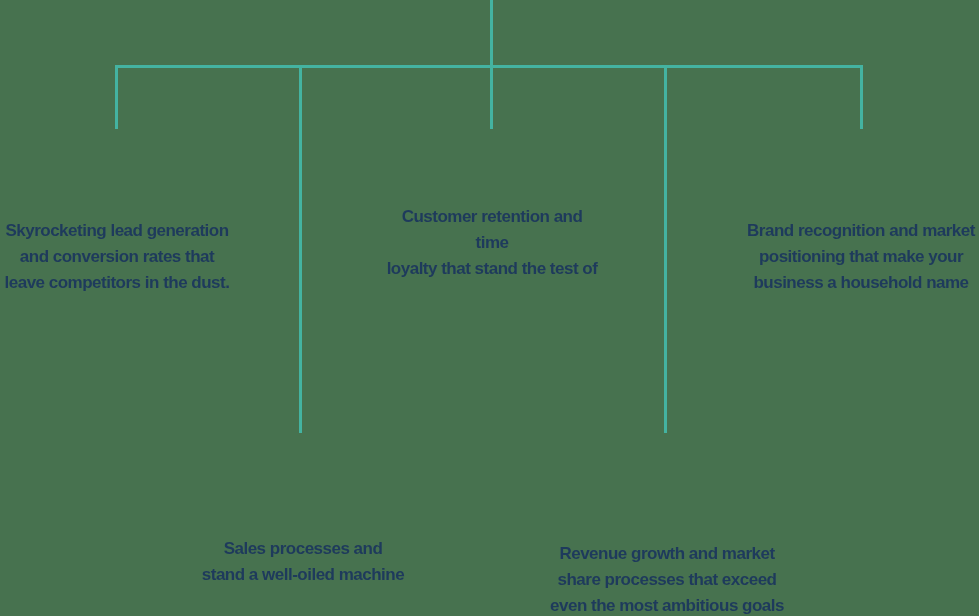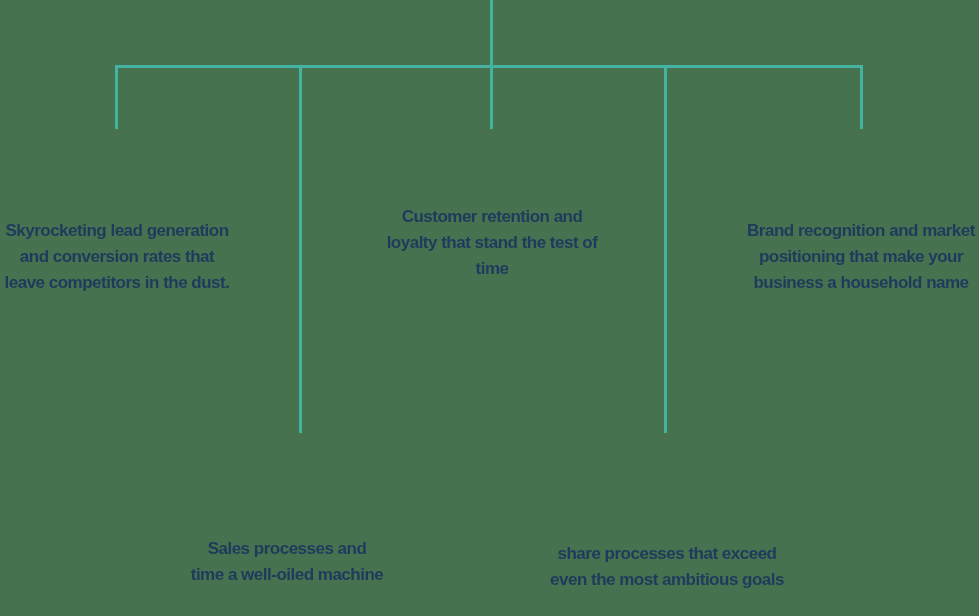--- a/index.html
+++ b/index.html
@@ -48,33 +48,34 @@
   <div class="connector" style="left:860px; top:65px; width:3px; height:64px;"></div>
 
   <div class="node" style="left:-8px; top:218px;">
       <div>Skyrocketing lead generation</div>
       <div>and conversion rates that</div>
       <div>leave competitors in the dust.</div>
     </div>
 
   <div class="node" style="left:367px; top:204px;">
       <div>Customer retention and</div>
+      <div>time</div>
       <div>loyalty that stand the test of</div>
-      <div>time</div>
     </div>
 
   <div class="node" style="left:736px; top:218px;">
       <div>Brand recognition and market</div>
       <div>positioning that make your</div>
       <div>business a household name</div>
     </div>
 
-  <div class="node" style="left:162px; top:536px;">
+  <div class="node" style="left:178px; top:536px;">
       <div>Sales processes and</div>
-      <div>time a well-oiled machine</div>
+      <div>stand a well-oiled machine</div>
     </div>
 
   <div class="node" style="left:542px; top:541px;">
+      <div>Revenue growth and market</div>
       <div>share processes that exceed</div>
       <div>even the most ambitious goals</div>
     </div>
 
 </div>
 
 </body></html>

